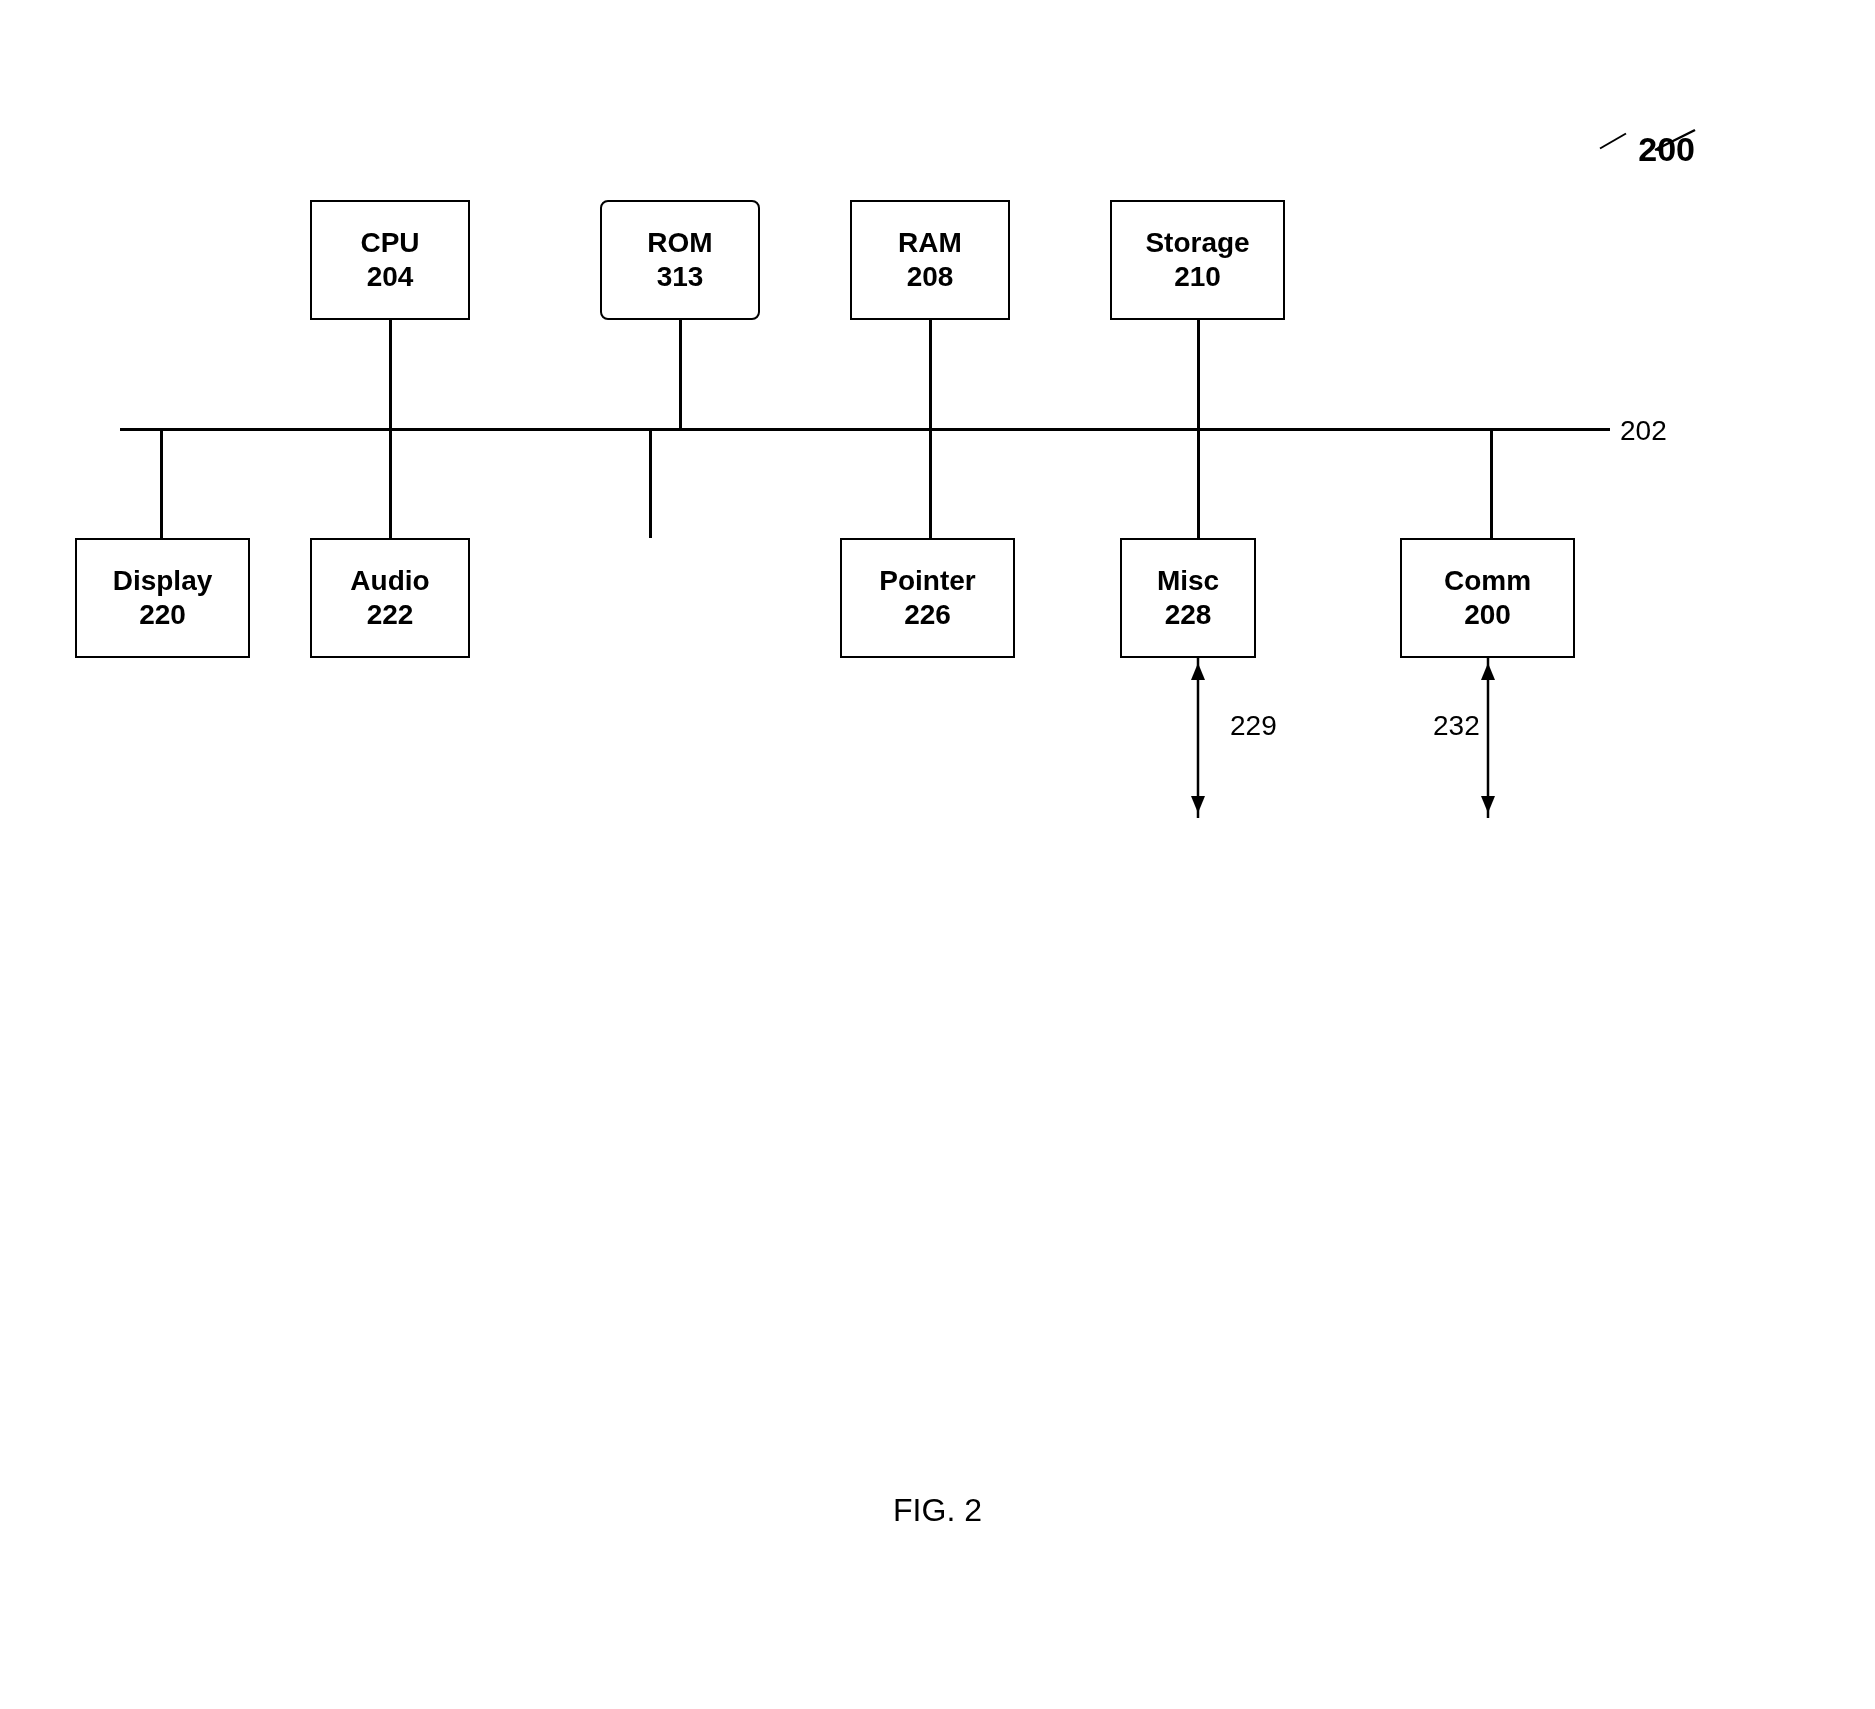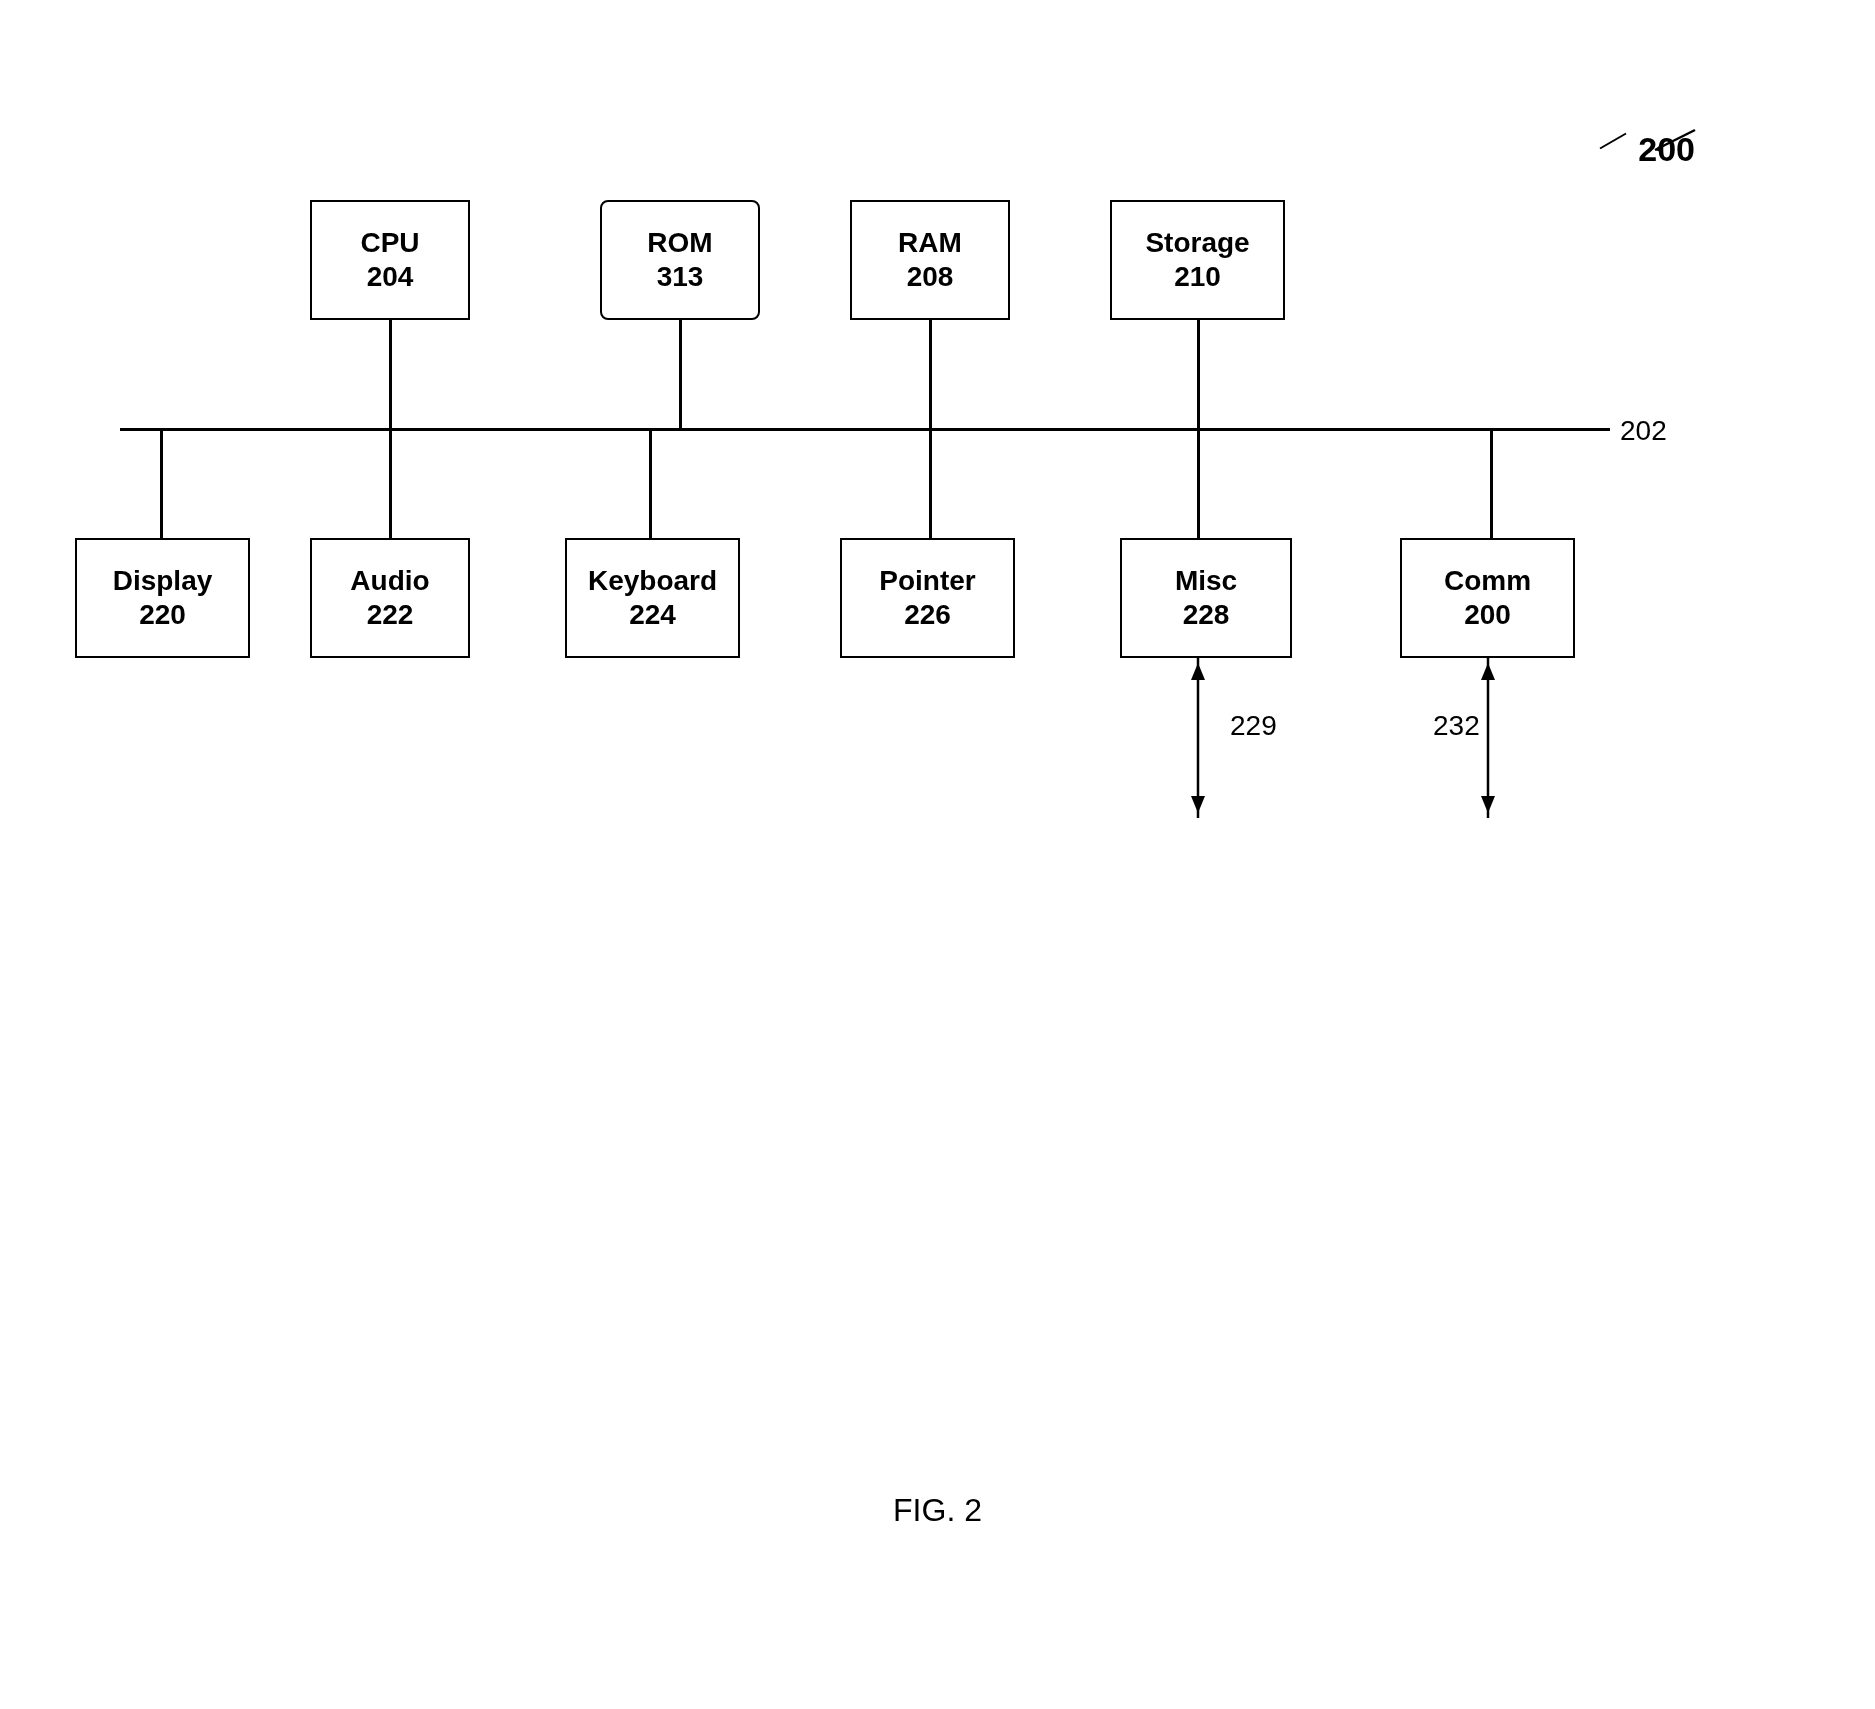--- a/index.html
+++ b/index.html
@@ -164,31 +164,27 @@
   <div class="box" style="left:75px; top:538px; width:175px; height:120px;">
     <span class="box-title">Display</span>
     <span class="box-num">220</span>
   </div>
 
   <div class="box" style="left:310px; top:538px; width:160px; height:120px;">
     <span class="box-title">Audio</span>
     <span class="box-num">222</span>
   </div>
 
-  <div class="box" style="left:565px; top:538px; width:175px; height:120px;">
-    <span class="box-title">Keyboard</span>
-    <span class="box-num">224</span>
-  </div>
 
   <div class="box" style="left:840px; top:538px; width:175px; height:120px;">
     <span class="box-title">Pointer</span>
     <span class="box-num">226</span>
   </div>
 
-  <div class="box" style="left:1120px; top:538px; width:172px; height:120px;">
+  <div class="box" style="left:1120px; top:538px; width:136px; height:120px;">
     <span class="box-title">Misc</span>
     <span class="box-num">228</span>
   </div>
 
   <div class="box" style="left:1400px; top:538px; width:175px; height:120px;">
     <span class="box-title">Comm</span>
     <span class="box-num">200</span>
   </div>
 
   <svg style="position:absolute; left:1178px; top:658px; width:40px; height:160px;">

